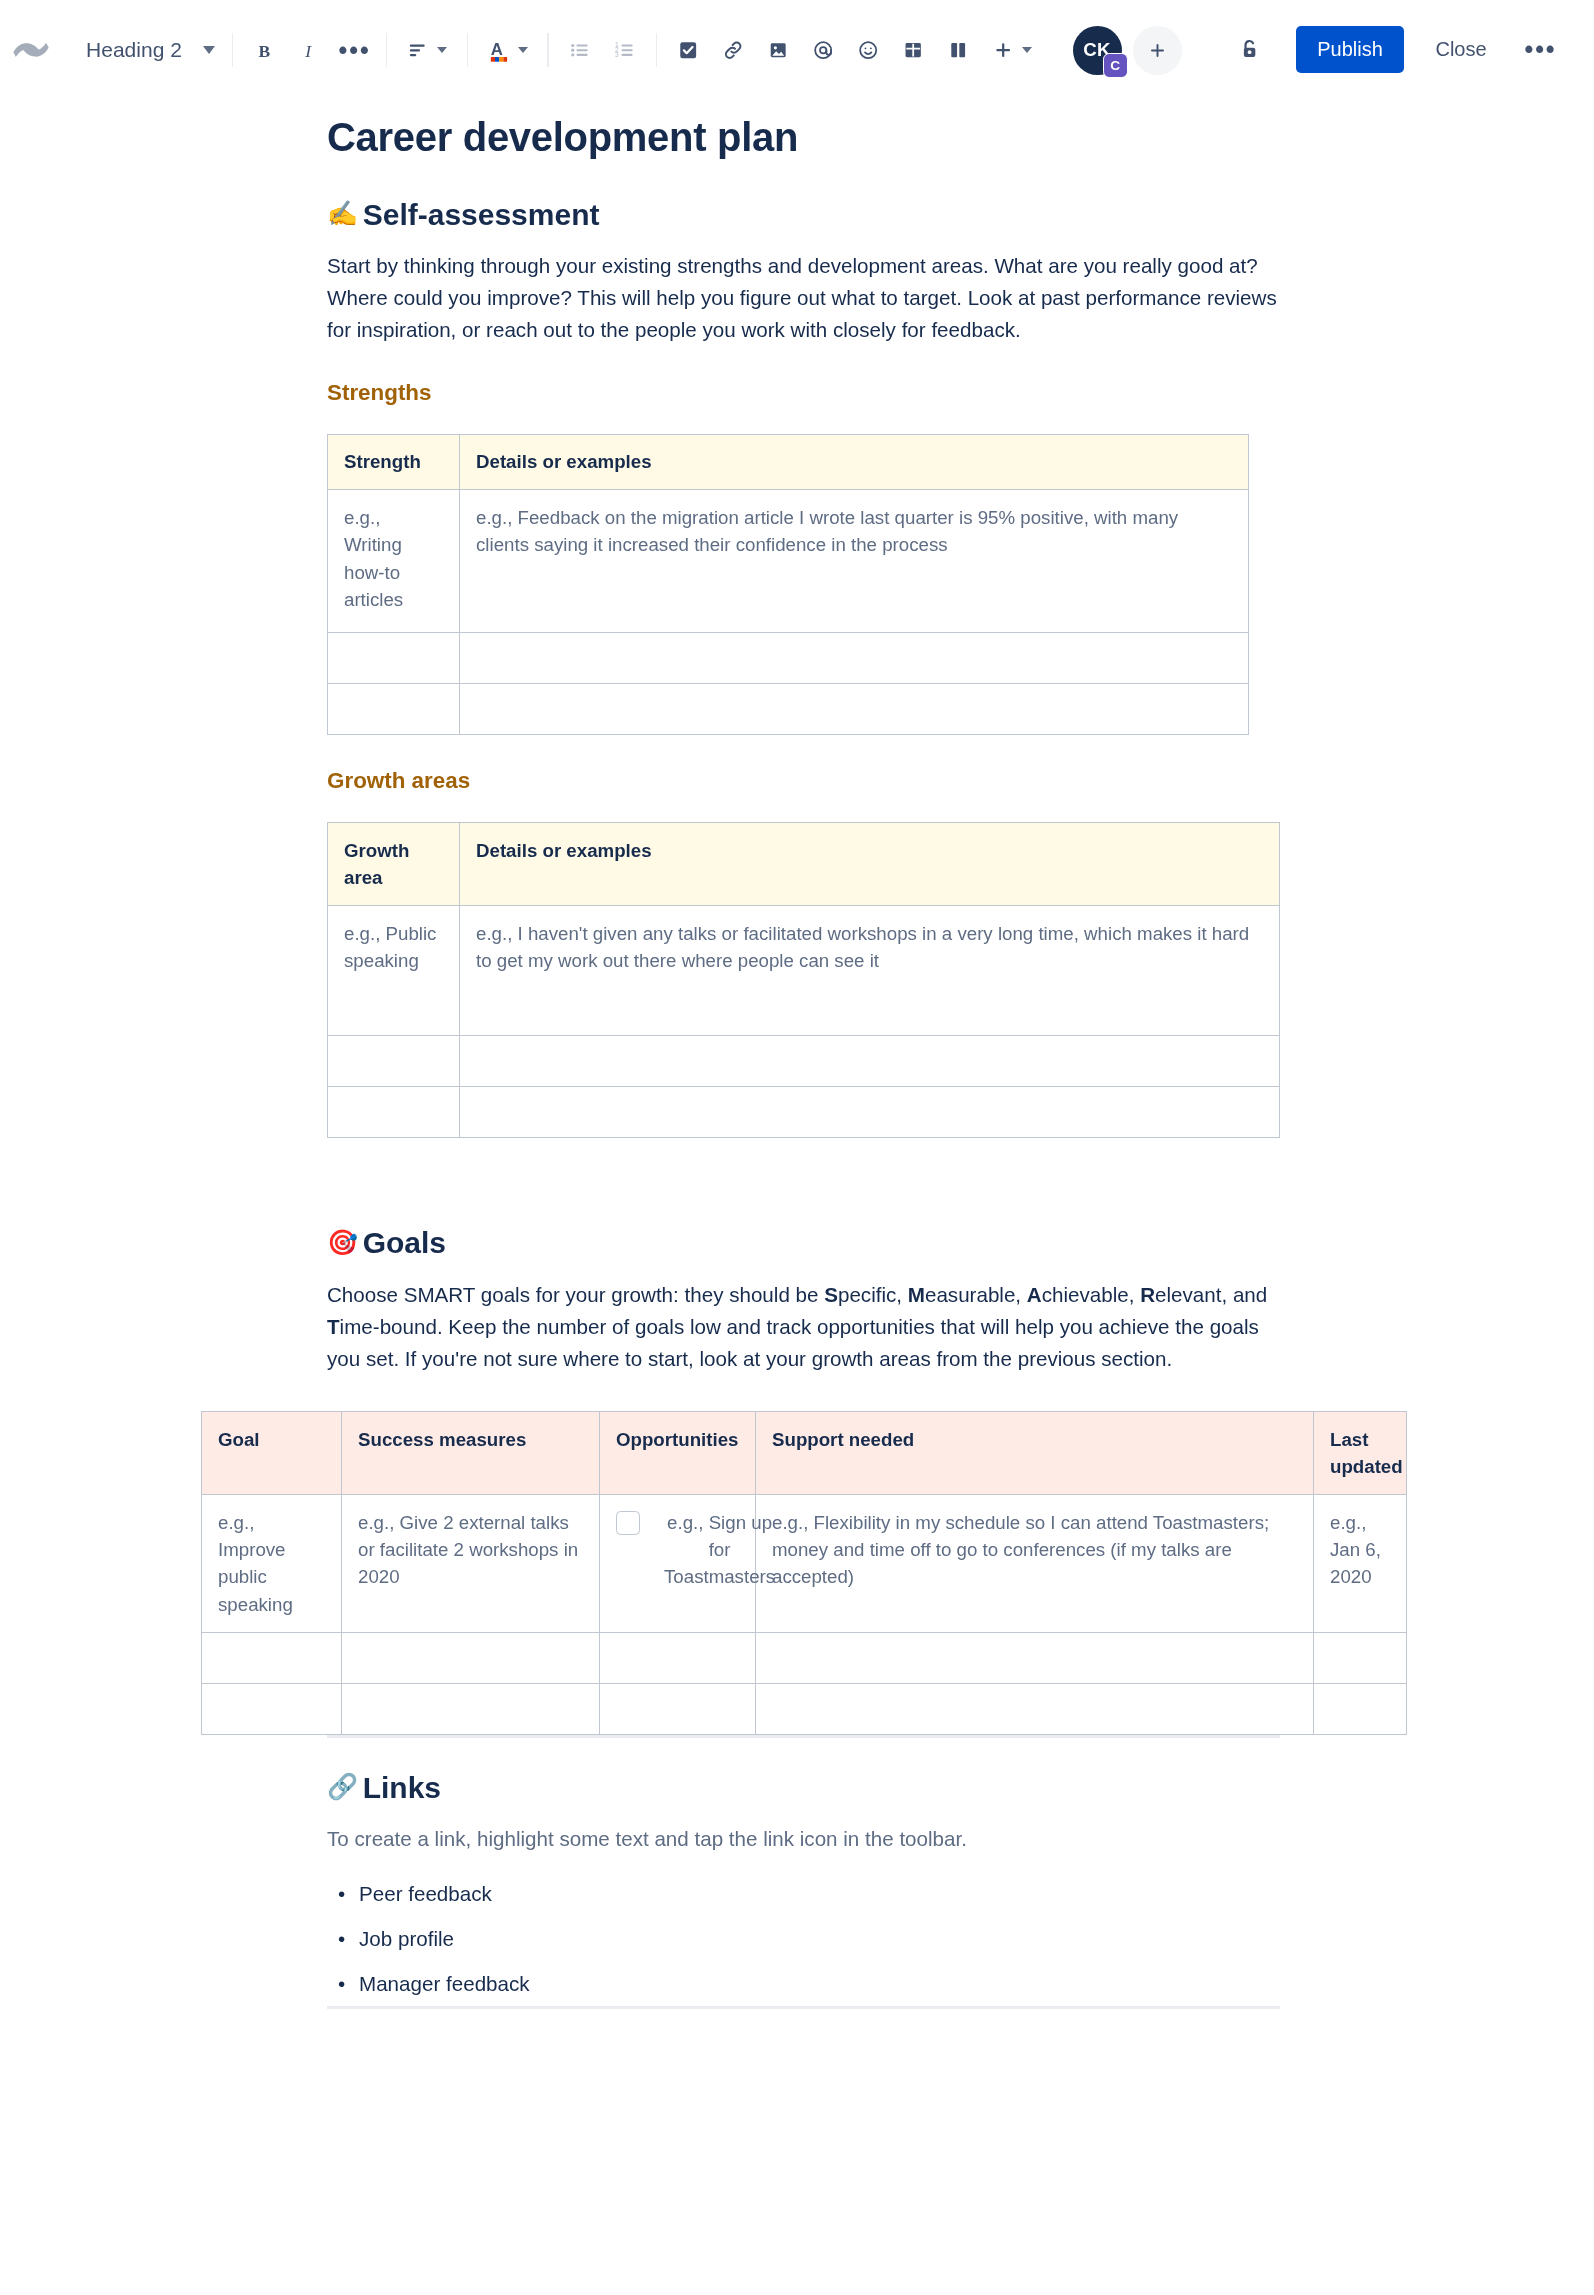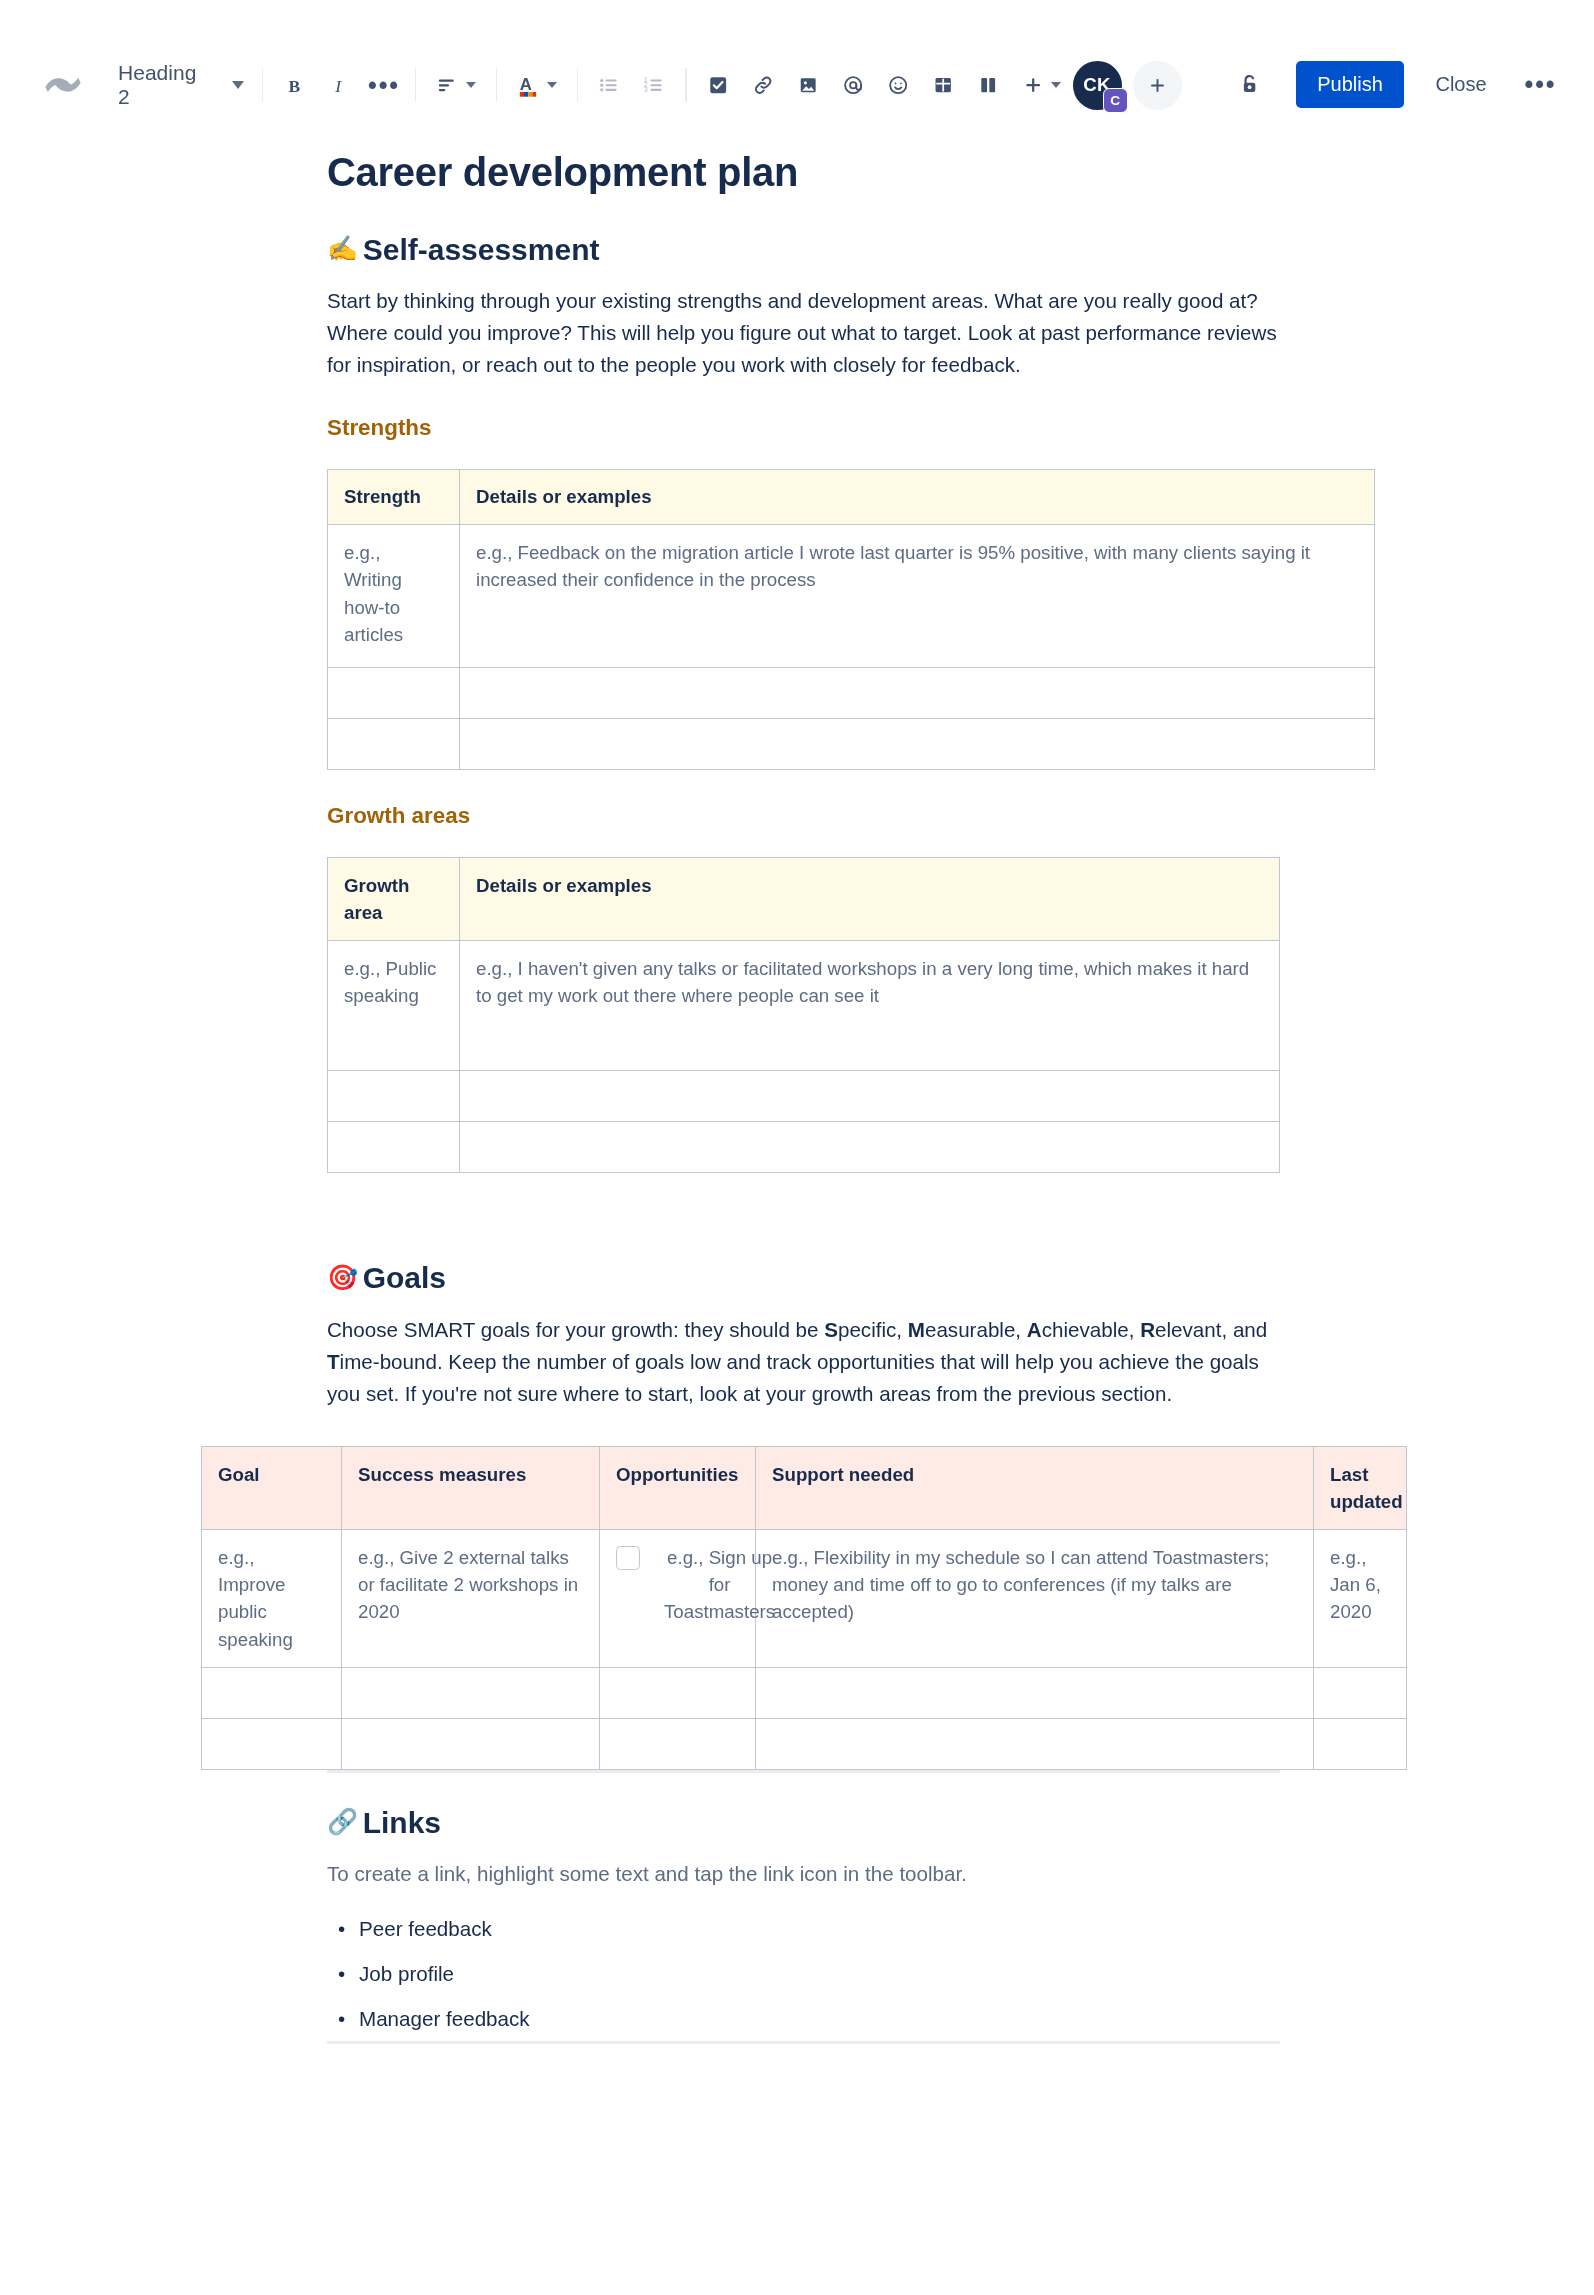--- a/index.html
+++ b/index.html
@@ -12,24 +12,23 @@
     color: #172B4D;
     overflow: hidden;
   }
 
   
   .toolbar {
     height: 100px;
     width: 100%;
     display: flex;
     align-items: center;
-    padding: 0 30px 0 43px;
+    padding: 0 30px 0 11px;
     background: #ffffff;
     position: relative;
-    margin-top: 35px;
   }
   .tb-logo {
     width: 39px; height: 39px;
     display: flex; align-items: center; justify-content: center;
     margin-right: 22.4px;
     flex: 0 0 auto;
   }
   .tb-group {
     display: flex;
     align-items: center;
@@ -226,21 +225,21 @@
     color: #172B4D;
     font-size: 18.7px;
   }
   table.ctable td {
     color: #5E6C84;
   }
   .t-yellow th { background: #FFFAE6; }
   .t-pink th   { background: #FFEBE6; }
 
   
-  .tbl-strengths { width: 1048px; margin-top: 27px; }
+  .tbl-strengths { width: 922px; margin-top: 27px; }
   .tbl-strengths .c1 { width: 132px; }
   .tbl-strengths tbody tr:first-child td { height: 143px; }
   .tbl-strengths tbody tr.empty td { height: 51px; }
 
   
   .tbl-growth { width: 953px; margin-top: 27px; }
   .tbl-growth .c1 { width: 132px; }
   .tbl-growth tbody tr:first-child td { height: 130px; }
   .tbl-growth tbody tr.empty td { height: 51px; }
 

